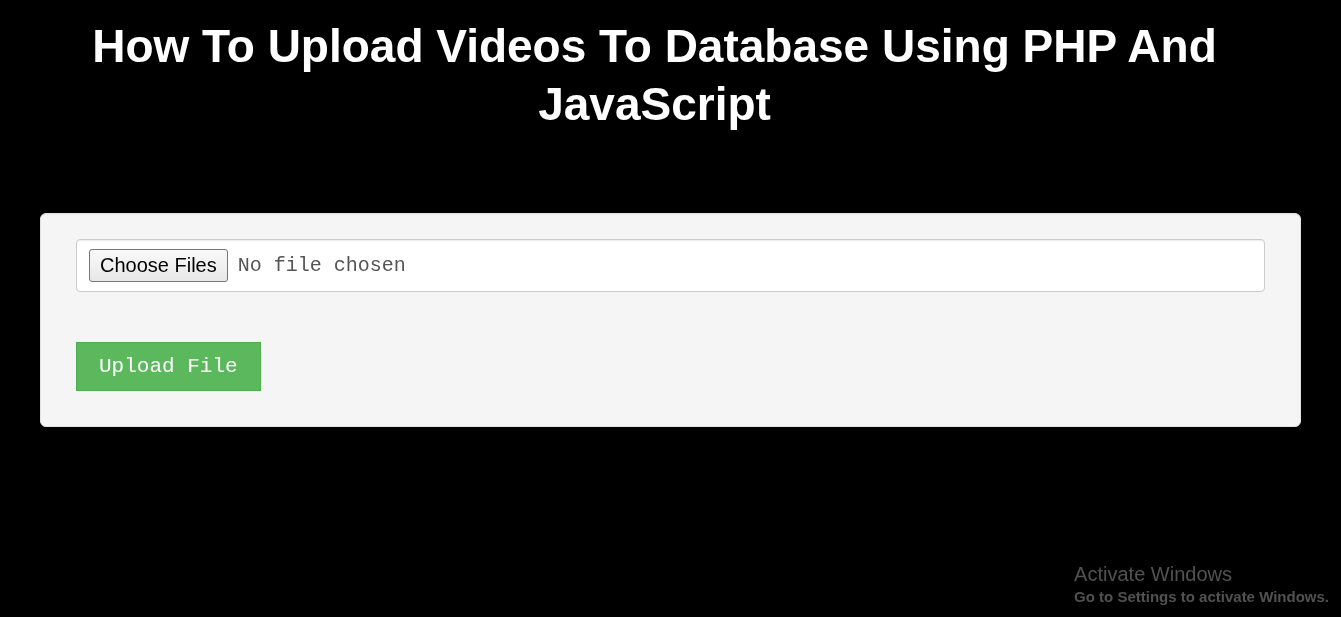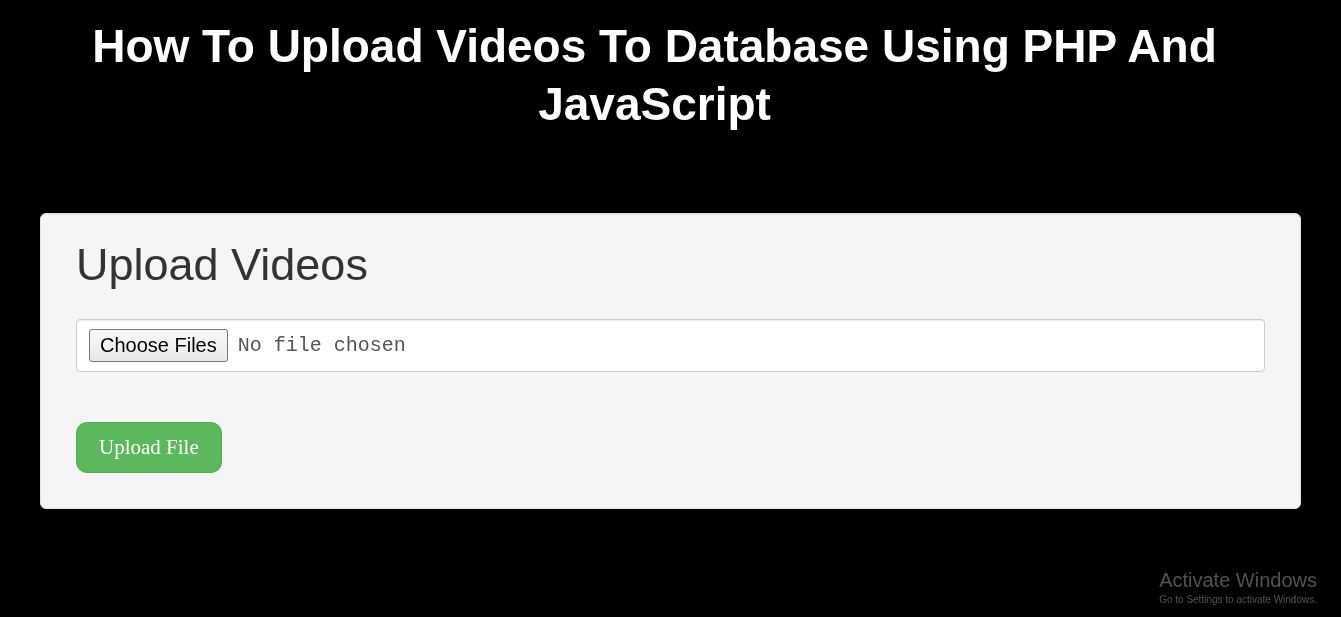--- a/index.html
+++ b/index.html
@@ -66,49 +66,48 @@
       color: #555555;
       font-size: 20px;
       font-family: Liberation Mono, monospace;
     }
     .upload-btn {
       background: #5cb85c;
       border: 1px solid #4cae4c;
       color: #ffffff;
       font-size: 21px;
       padding: 12px 22px;
-      border-radius: 11px;
+      border-radius: 0;
       cursor: pointer;
-      font-family: Liberation Serif, serif;
+      font-family: Liberation Mono, monospace;
     }
     .watermark {
       position: absolute;
-      right: 24px;
+      right: 12px;
       bottom: 12px;
       text-align: left;
       color: rgba(180,180,180,0.45);
       pointer-events: none;
     }
     .watermark-title {
       font-size: 20px;
       font-weight: 400;
       margin-bottom: 2px;
     }
     .watermark-sub {
-      font-size: 10px;
-      font-weight: 400;
+      font-size: 15px;
+      font-weight: 700;
     }
   </style>
 </head>
 <body>
 
 <h1 class="page-title">How To Upload Videos To Database Using PHP And JavaScript</h1>
 
 <div class="panel">
-  <h2 class="panel-heading">Upload Videos</h2>
   
   <div class="file-input-wrapper">
     <button class="file-choose-btn">Choose Files</button>
     <span class="file-status-text">No file chosen</span>
   </div>
   
   <button class="upload-btn">Upload File</button>
 </div>
 
 <div class="watermark">

